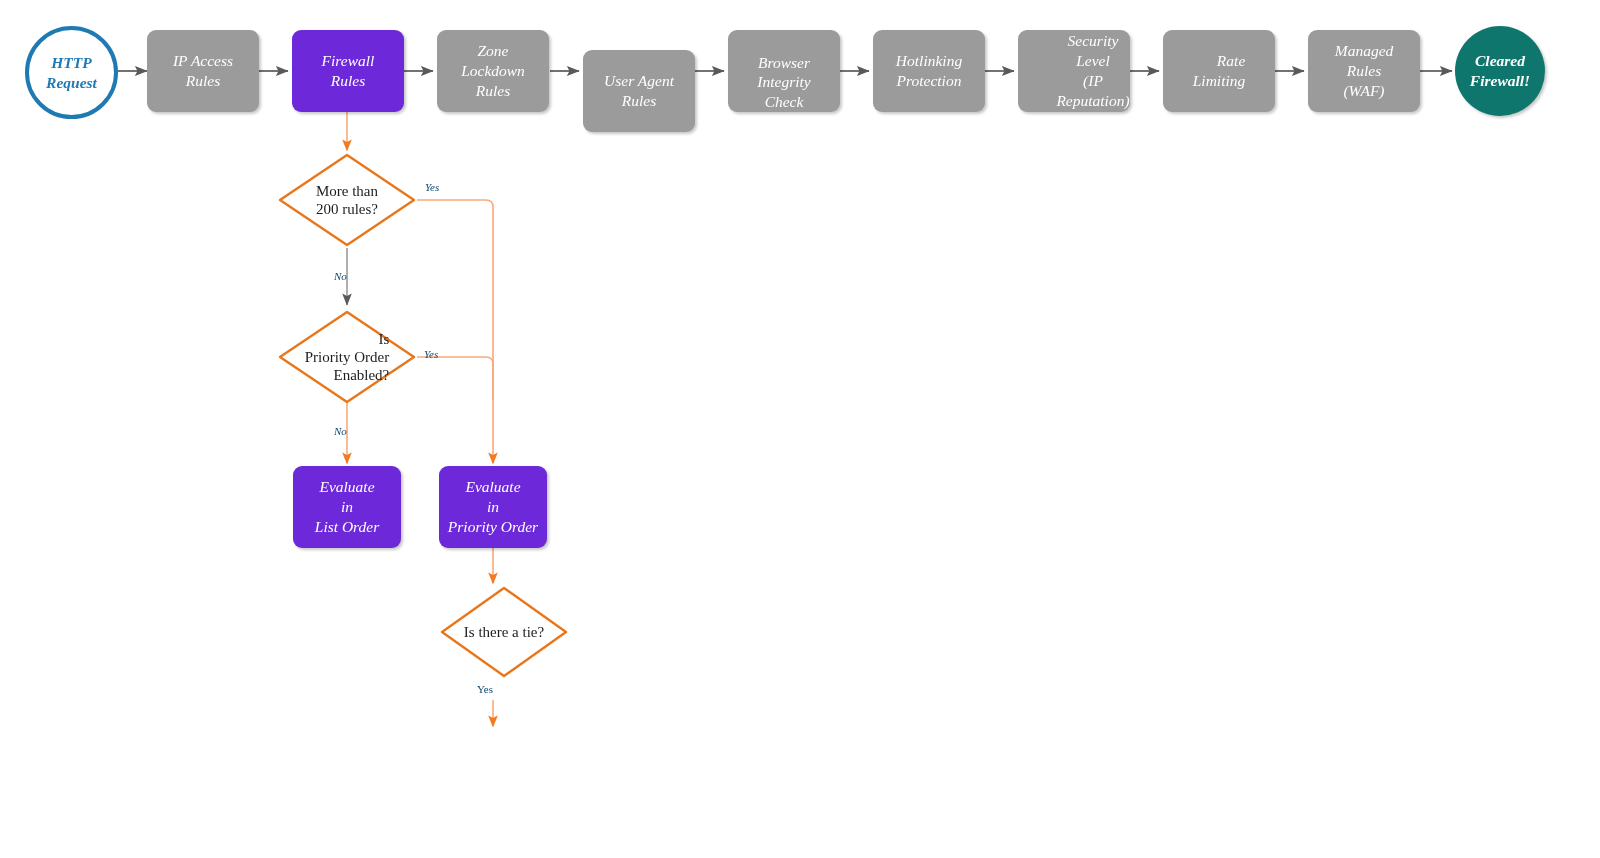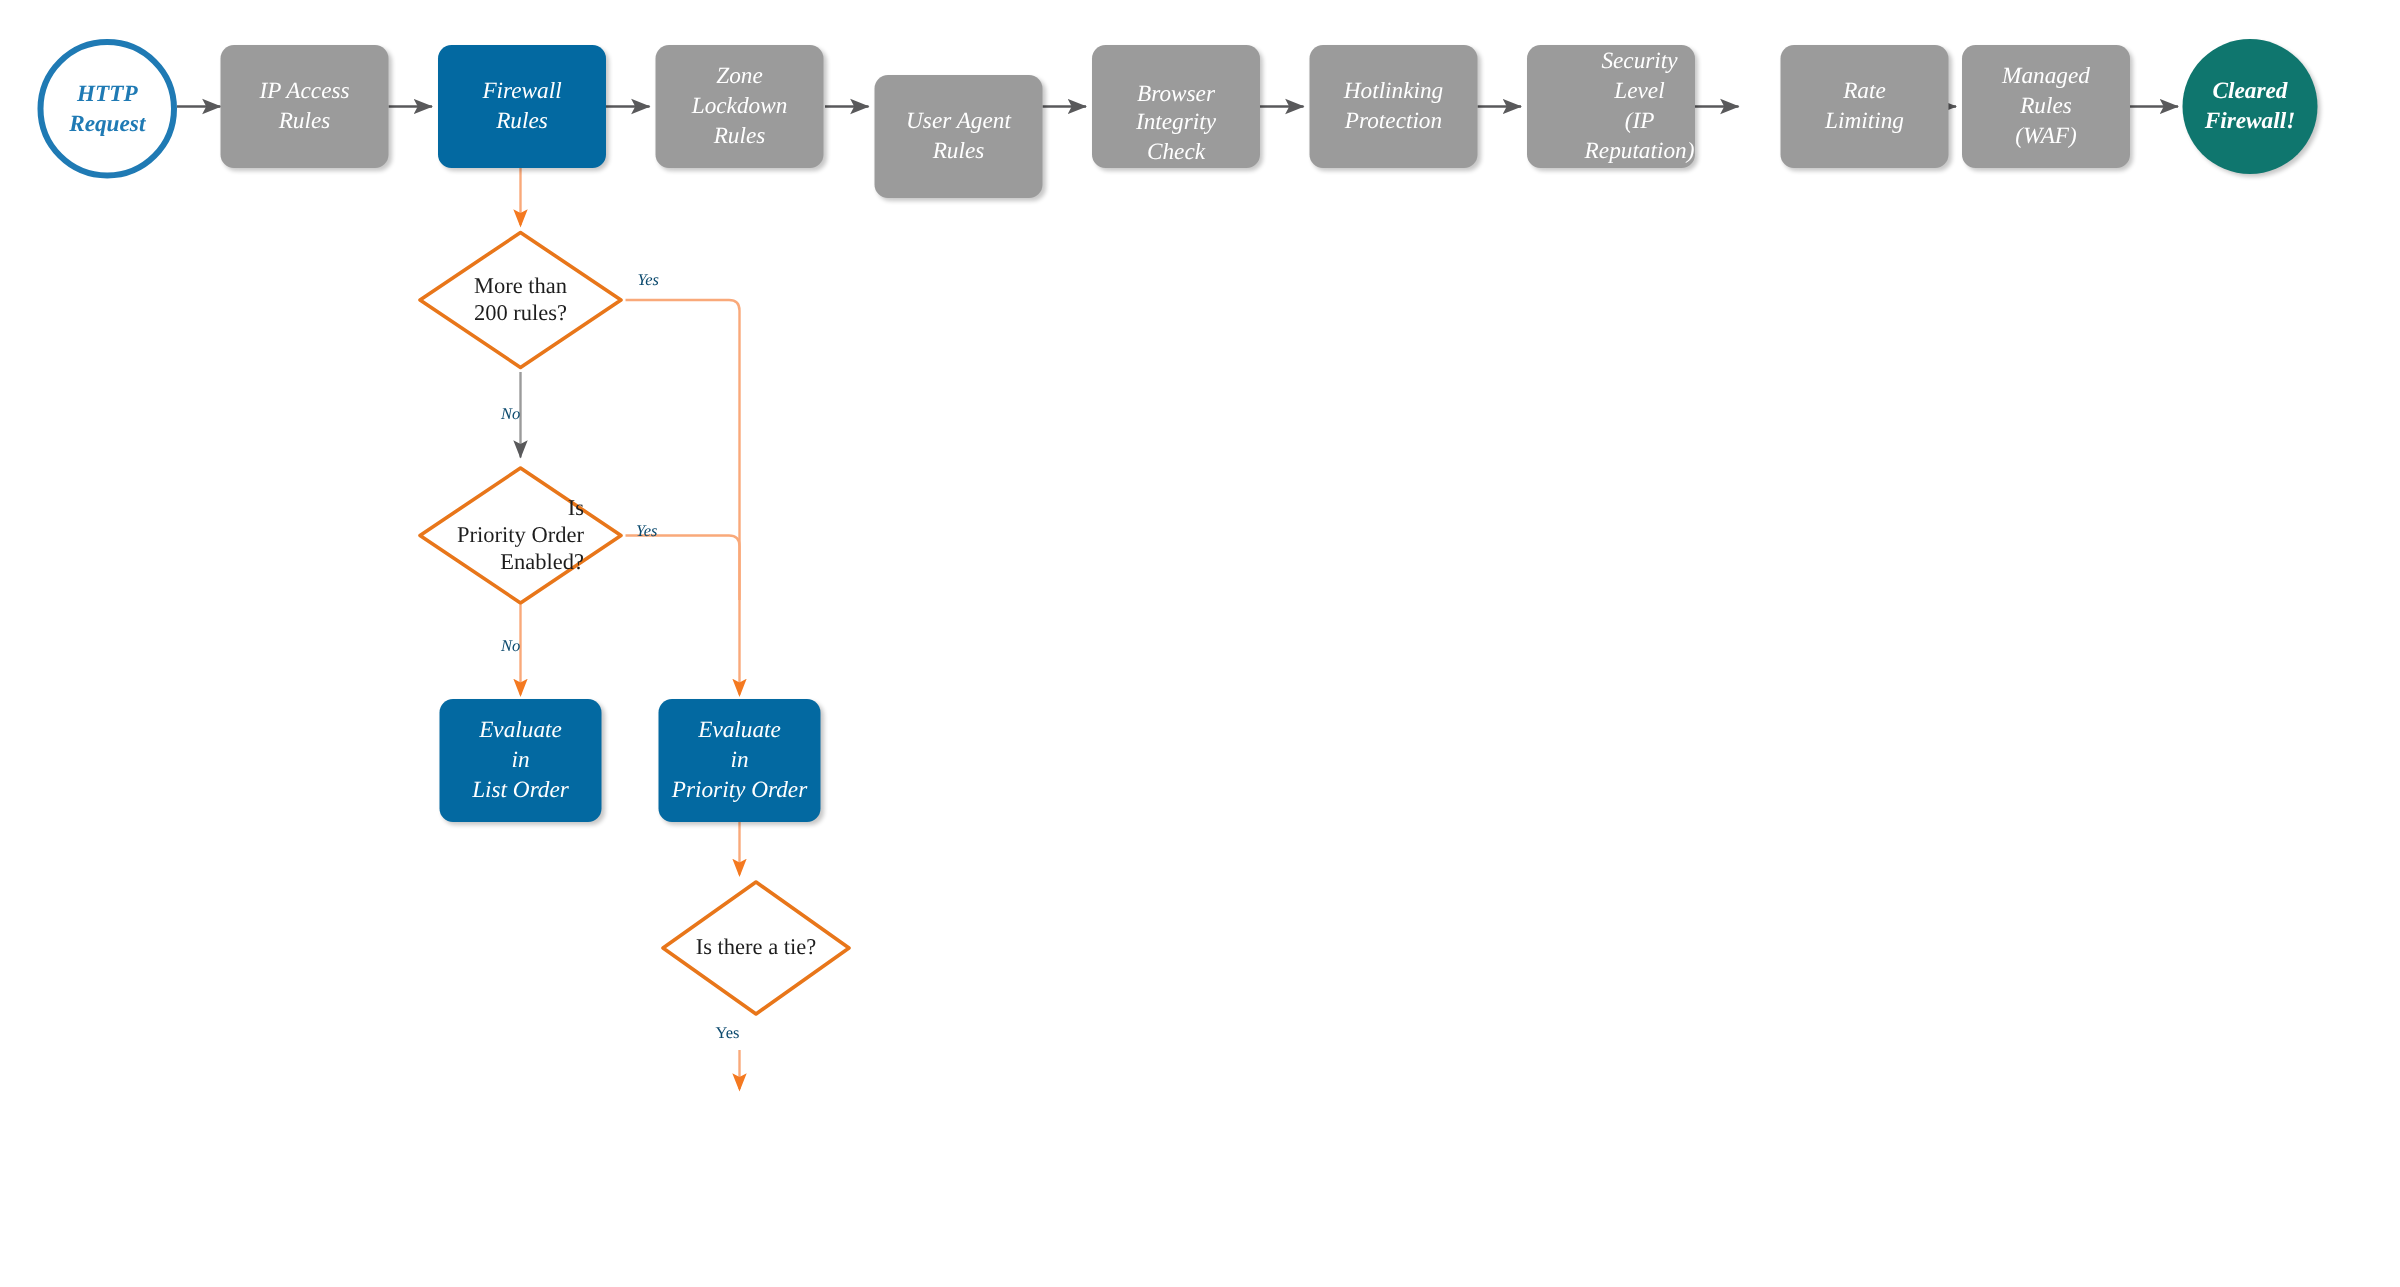--- a/index.html
+++ b/index.html
@@ -38,21 +38,21 @@
     border-radius: 9px;
     box-shadow: 2px 2px 3px rgba(0,0,0,0.22);
   }
   .box.gray {
     background: #9b9b9b;
     color: #ffffff;
     font-style: italic;
     font-size: 15.5px;
   }
   .box.orange {
-    background: #0369a1;
+    background: #6d28d9;
     color: #ffffff;
     font-style: italic;
     font-size: 15.5px;
   }
   
   .circle {
     border-radius: 50%;
     font-weight: bold;
     font-style: italic;
     font-size: 15.5px;
@@ -196,21 +196,21 @@
     <span style="white-space:pre-line;">Hotlinking
 Protection</span>
   </div>
 
   <div class="node box gray" style="left:1018px; top:30px; width:112px; height:82px;">
     <span style="white-space:pre-line;margin-left:38px;">Security
 Level
 (IP Reputation)</span>
   </div>
 
-  <div class="node box gray" style="left:1187px; top:30px; width:112px; height:82px;">
+  <div class="node box gray" style="left:1163px; top:30px; width:112px; height:82px;text-align:right;">
     <span style="white-space:pre-line;">Rate
 Limiting</span>
   </div>
 
   <div class="node box gray" style="left:1308px; top:30px; width:112px; height:82px;">
     <span style="white-space:pre-line;">Managed
 Rules
 (WAF)</span>
   </div>
 

